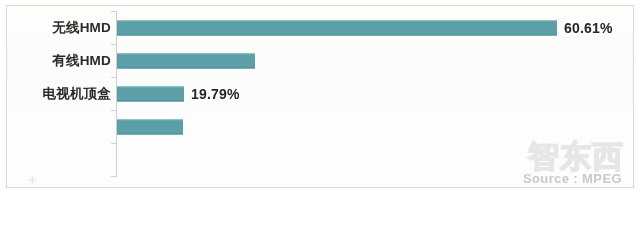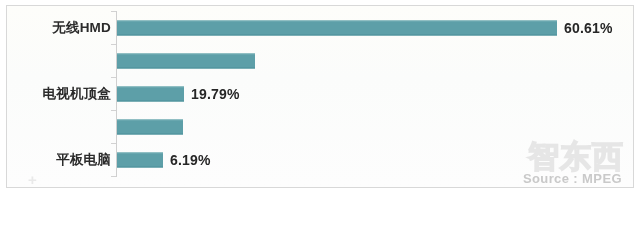--- a/index.html
+++ b/index.html
@@ -145,37 +145,33 @@
   <div class="tick" style="top:143px"></div>
   <div class="tick" style="top:176px"></div>
 
   <div class="row" style="top:11px">
     <span class="cat-label">无线HMD</span>
     <div class="bar" style="width:440px"></div>
     <span class="val-label" style="left:564px">60.61%</span>
   </div>
 
   <div class="row" style="top:44px">
+    <span class="cat-label">有线HMD</span>
     <div class="bar" style="width:138px"></div>
   </div>
 
   <div class="row" style="top:77px">
     <span class="cat-label">电视机顶盒</span>
     <div class="bar" style="width:67px"></div>
     <span class="val-label" style="left:191px">19.79%</span>
   </div>
 
   <div class="row" style="top:110px">
     <div class="bar" style="width:66px"></div>
   </div>
 
-  <div class="row" style="top:143px">
-    <span class="cat-label">平板电脑</span>
-    <div class="bar" style="width:46px"></div>
-    <span class="val-label" style="left:170px">6.19%</span>
-  </div>
 
   <div class="wm-small">+</div>
 
   <div class="watermark">智东西</div>
   <div class="source-text">Source : MPEG</div>
 
 </div>
 
 </body></html>

